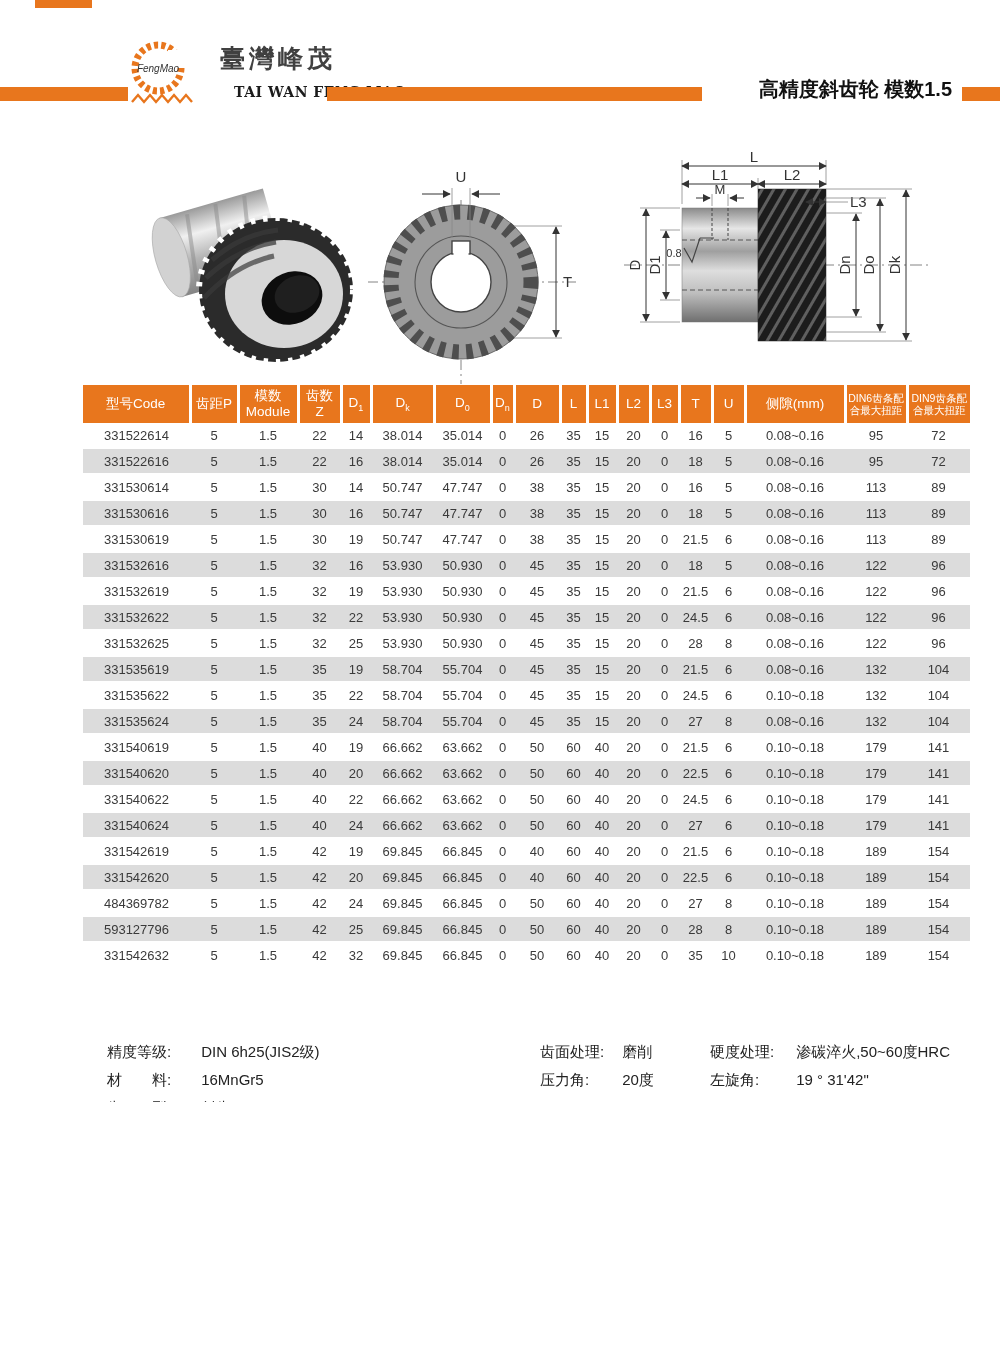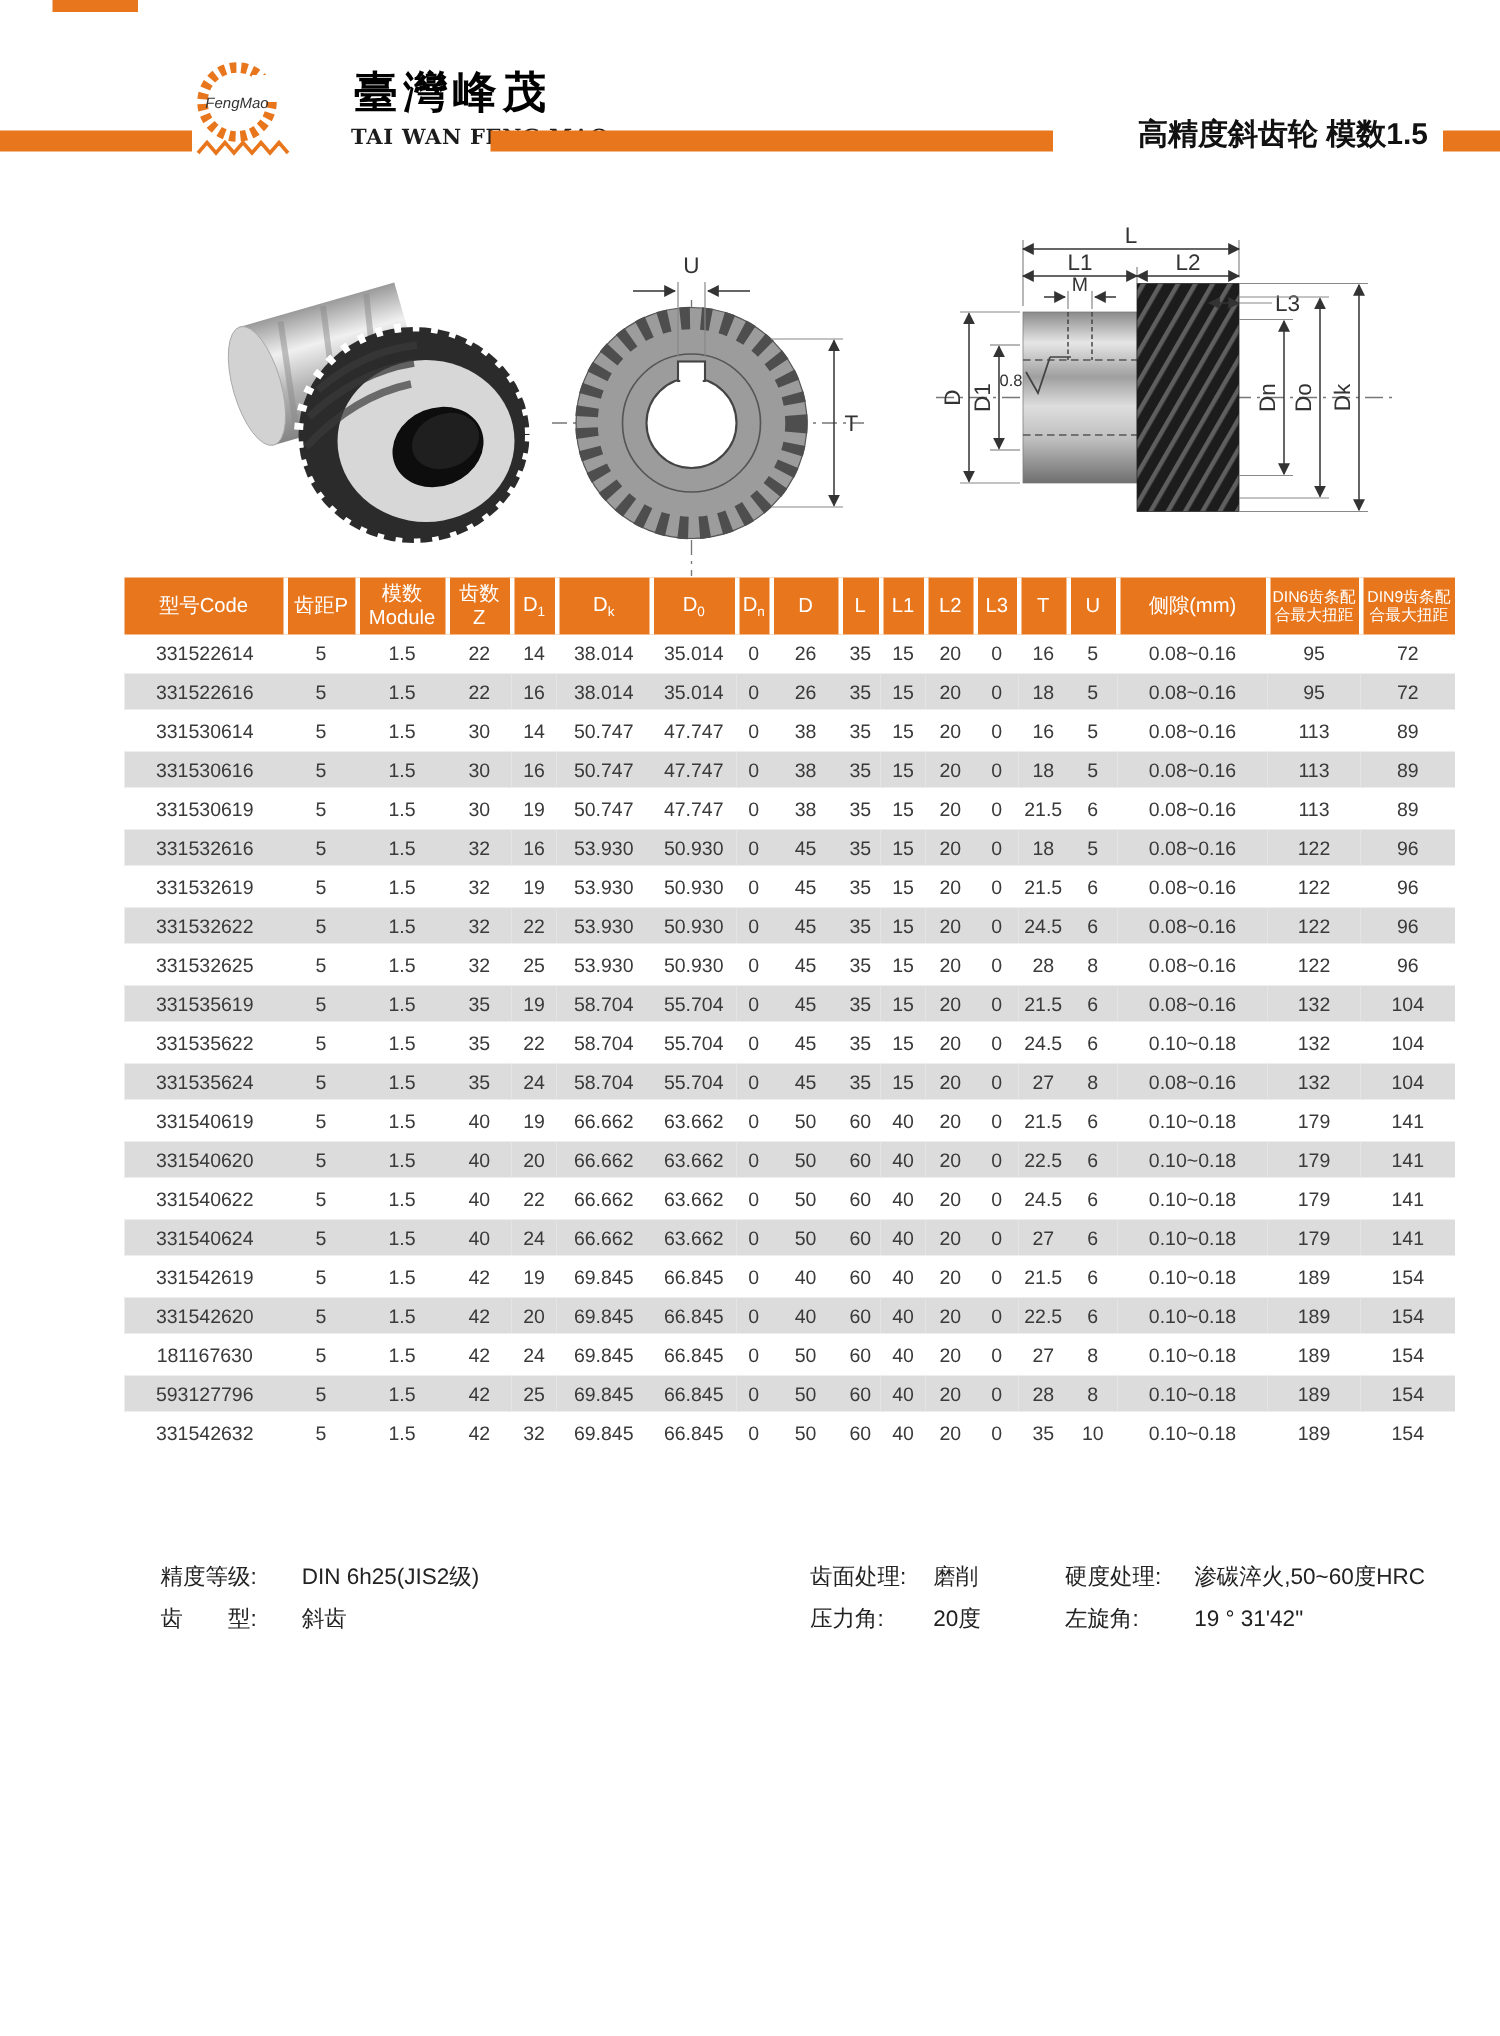--- a/index.html
+++ b/index.html
@@ -5,22 +5,22 @@
   html,body{margin:0;padding:0;background:#fff;}
   #page{position:relative;width:1000px;height:1102px;background:#ffffff;overflow:hidden;
         font-family:"Liberation Sans",sans-serif;color:#3a3a3a;}
   .abs{position:absolute;}
   
   .top-mark{position:absolute;left:35px;top:0;width:57px;height:8px;background:#e8761d;}
   .hbar{position:absolute;top:87px;height:14px;background:#e8761d;}
   #hbar-left{left:0;width:128px;}
   #hbar-mid{left:327px;width:375px;}
   #hbar-right{left:962px;width:38px;}
-  .brand-cn{position:absolute;left:236px;top:42px;font-family:"DejaVu Serif","Liberation Serif",serif;
-            font-weight:bold;font-size:29px;letter-spacing:4px;color:#000000;white-space:nowrap;}
+  .brand-cn{position:absolute;left:220px;top:42px;font-family:"DejaVu Serif","Liberation Serif",serif;
+            font-weight:bold;font-size:25px;letter-spacing:4px;color:#404040;white-space:nowrap;}
   .brand-en{position:absolute;left:234px;top:84px;font-family:"DejaVu Serif","Liberation Serif",serif;
             font-weight:bold;font-size:14px;letter-spacing:.5px;color:#1c1c1c;white-space:nowrap;}
   .page-title{position:absolute;right:48px;top:76px;font-size:20px;font-weight:bold;color:#111;white-space:nowrap;}
   
   #spec-table{position:absolute;left:83px;top:385px;width:887px;border-collapse:collapse;table-layout:fixed;}
   #spec-table th{background:#e8761d;color:#fff;font-weight:400;font-size:13.5px;height:38px;
                  border-right:3px solid #fff;text-align:center;vertical-align:middle;line-height:1.15;padding:0;}
   #spec-table th:last-child{border-right:none;}
   #spec-table th sub{font-size:9px;}
   #spec-table th.th-small{font-size:10.5px;}
@@ -592,21 +592,21 @@
           <td>40</td>
           <td>20</td>
           <td>0</td>
           <td>22.5</td>
           <td>6</td>
           <td>0.10~0.18</td>
           <td>189</td>
           <td>154</td>
         </tr>
         <tr>
-          <td>181167630</td>
+          <td>484369782</td>
           <td>5</td>
           <td>1.5</td>
           <td>42</td>
           <td>24</td>
           <td>69.845</td>
           <td>66.845</td>
           <td>0</td>
           <td>50</td>
           <td>60</td>
           <td>40</td>
@@ -658,20 +658,23 @@
           <td>189</td>
           <td>154</td>
         </tr>
       </tbody>
   </table>
 
   <div class="spec-col" id="spec-left">
     <div class="spec-row">
       <span class="lbl">精度等级:</span>
       <span>DIN 6h25(JIS2级)</span></div>
+    <div class="spec-row">
+      <span class="lbl">材　　料:</span>
+      <span>16MnGr5</span></div>
     <div class="spec-row">
       <span class="lbl">齿　　型:</span>
       <span>斜齿</span></div>
   </div>
   <div class="spec-col" id="spec-mid">
     <div class="spec-row">
       <span class="lbl">齿面处理:</span>
       <span>磨削</span></div>
     <div class="spec-row">
       <span class="lbl">压力角:</span>

